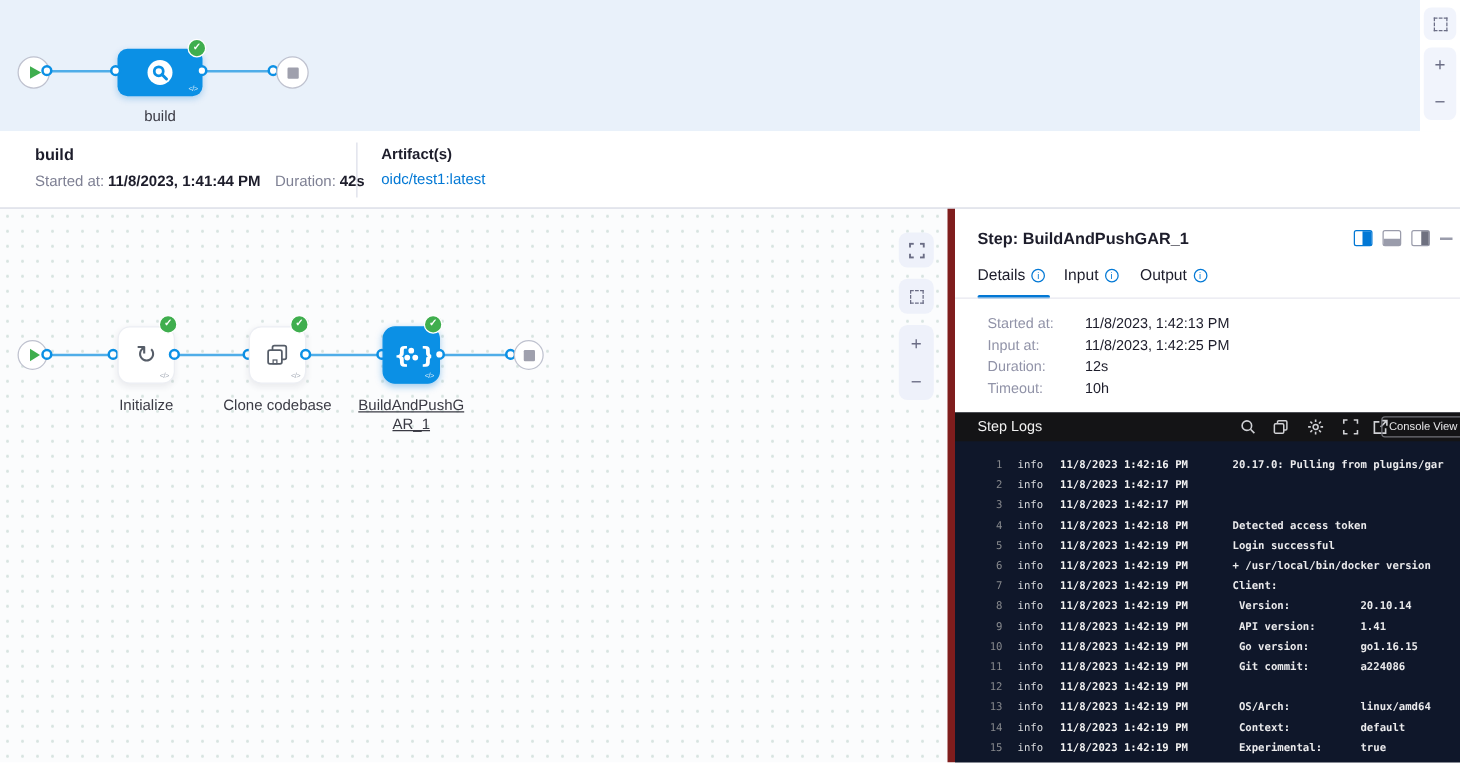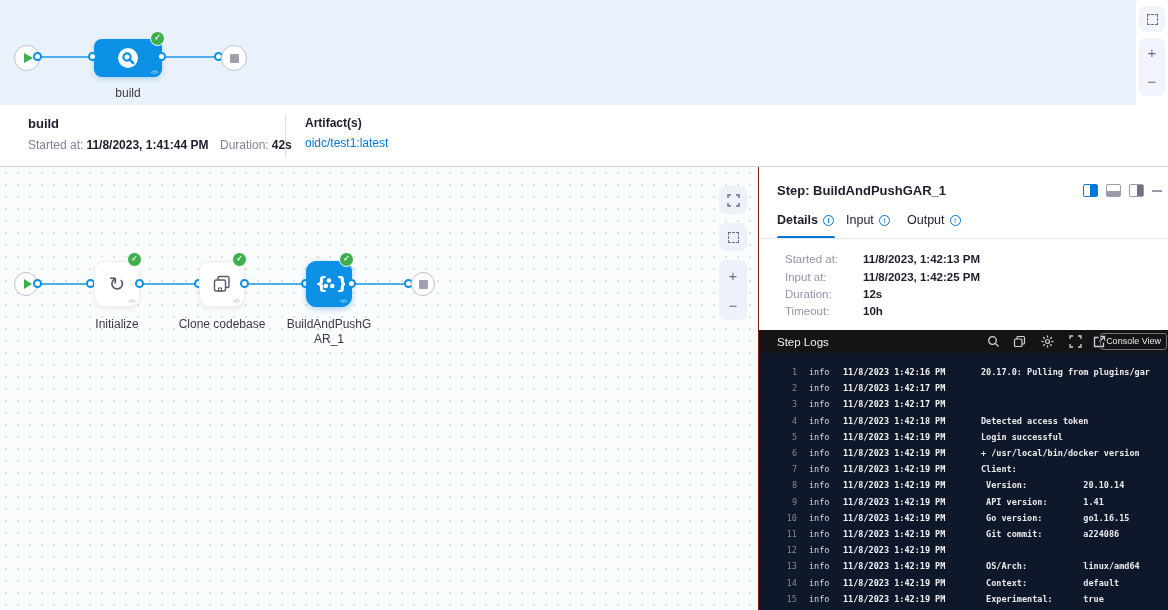--- a/index.html
+++ b/index.html
@@ -36,47 +36,47 @@
   .ib-art-label { position:absolute; left:305px; top:11px; font-size:12px; font-weight:bold; color:#1d1d2b; }
   .ib-art-link { position:absolute; left:305px; top:31px; font-size:12px; color:#0278d5; cursor:pointer; }
 
   
   .canvas { position:absolute; left:0; top:167px; width:758px; height:443px; background:#fbfcfd;
             background-image:radial-gradient(circle, #d8e4e1 1px, transparent 1.3px); background-size:12px 12px; }
   .step-node { position:absolute; width:46px; height:46px; background:#fff; border:1px solid #eceef3; border-radius:10px; box-shadow:0 2px 5px rgba(40,41,61,.08); display:flex; align-items:center; justify-content:center; cursor:pointer; }
   .step-node.blue { background:#0b90e5; border-color:#0b90e5; box-shadow:0 2px 6px rgba(2,120,213,.35); }
   .sync-glyph { font-size:20px; color:#565d68; line-height:1; }
   .node-label { position:absolute; top:150px; text-align:center; font-size:12px; color:#3a3a44; line-height:15px; }
-  .node-label.breakall { word-break:break-all; }
+  .node-label.breakall { word-break:break-all;text-decoration:underline; }
 
   .canvas-ctls { position:absolute; left:719px; top:19px; }
   .cc-btn { position:relative; width:28px; height:28px; background:#eef1fa; border-radius:7px; margin-bottom:9px; display:flex; align-items:center; justify-content:center; color:#6b6d85; cursor:pointer; }
   .cc-zoom { width:28px; height:60px; background:#eef1fa; border-radius:7px; display:flex; flex-direction:column; align-items:center; justify-content:space-around; color:#6b6d85; }
 
   
-  .right-panel { position:absolute; left:758px; top:167px; width:410px; height:443px; background:#fff; border-left:1px solid #7f1d1d; }
+  .right-panel { position:absolute; left:758px; top:167px; width:410px; height:443px; background:#fff; border-left:6px solid #7f1d1d; }
   .rp-title { position:absolute; left:18px; top:16px; font-size:13px; font-weight:bold; color:#1d1d2b; }
   .layout-icons { position:absolute; right:6px; top:17px; display:flex; align-items:center; gap:8px; }
   .li-box { width:15px; height:13px; border:1.5px solid #9a9cab; border-radius:2px; position:relative; cursor:pointer; }
   .li-box.active { border-color:#0278d5; }
   .li-box.active::after { content:""; position:absolute; right:0; top:0; width:7px; height:100%; background:#0278d5; }
   .li-box.bottom::after { content:""; position:absolute; left:0; bottom:0; width:100%; height:5px; background:#9a9cab; }
   .li-box.right::after { content:""; position:absolute; right:0; top:0; width:6px; height:100%; background:#6f7180; }
   .li-dash { width:10px; height:2px; background:#9a9cab; cursor:pointer; }
 
   .tabs { position:absolute; left:0; top:46px; width:100%; height:26px; }
   .tab { position:absolute; top:0; font-size:12.5px; color:#1d1d2b; cursor:pointer; display:flex; align-items:center; gap:5px; }
-  .tab.active { font-weight:bold; }
+  .tab.active { font-weight:normal; }
   .info-i { width:11px; height:11px; border:1px solid #0278d5; border-radius:50%; color:#0278d5; font-size:7.5px; line-height:9px; text-align:center; font-style:normal; }
   .tab-underline { position:absolute; left:18px; top:23px; width:58px; height:3px; background:#0278d5; border-radius:2px; }
   .tab-divider { position:absolute; left:0; top:25px; width:100%; height:1px; background:#e7e8ef; }
 
   .detail-row { position:absolute; font-size:11.5px; }
   .detail-row .dl { position:absolute; left:26px; color:#9193a8; width:90px; }
-  .detail-row .dv { position:absolute; left:104px; color:#1d1d2b; font-weight:700; white-space:nowrap; }
+  .detail-row .dv { position:absolute; left:104px; color:#1d1d2b; font-weight:400; white-space:nowrap; }
 
   
   .logs { position:absolute; left:0; top:163px; width:410px; height:316px; background:#0f172a; }
   .logs-header { position:absolute; left:0; top:0; width:100%; height:23px; background:#141416; display:flex; align-items:center; }
   .logs-title { position:absolute; left:18px; font-size:11.5px; color:#f0f0f0; }
   .log-ic { position:absolute; top:5px; width:13px; height:13px; color:#cfd0d4; cursor:pointer; }
   .console-btn { position:absolute; right:2px; top:3px; height:17px; padding:0 5px; border:1px solid #72737a; border-radius:3px; color:#e8e8ea; font-size:9px; line-height:15px; background:transparent; cursor:pointer; white-space:nowrap; }
   .logs-body { position:absolute; left:0; top:23px; width:100%; height:257px; overflow:hidden; padding-top:11px;
                font-family:"DejaVu Sans Mono", monospace; font-size:8.5px; }
   .log-row { display:flex; line-height:16.2px; white-space:pre; }

